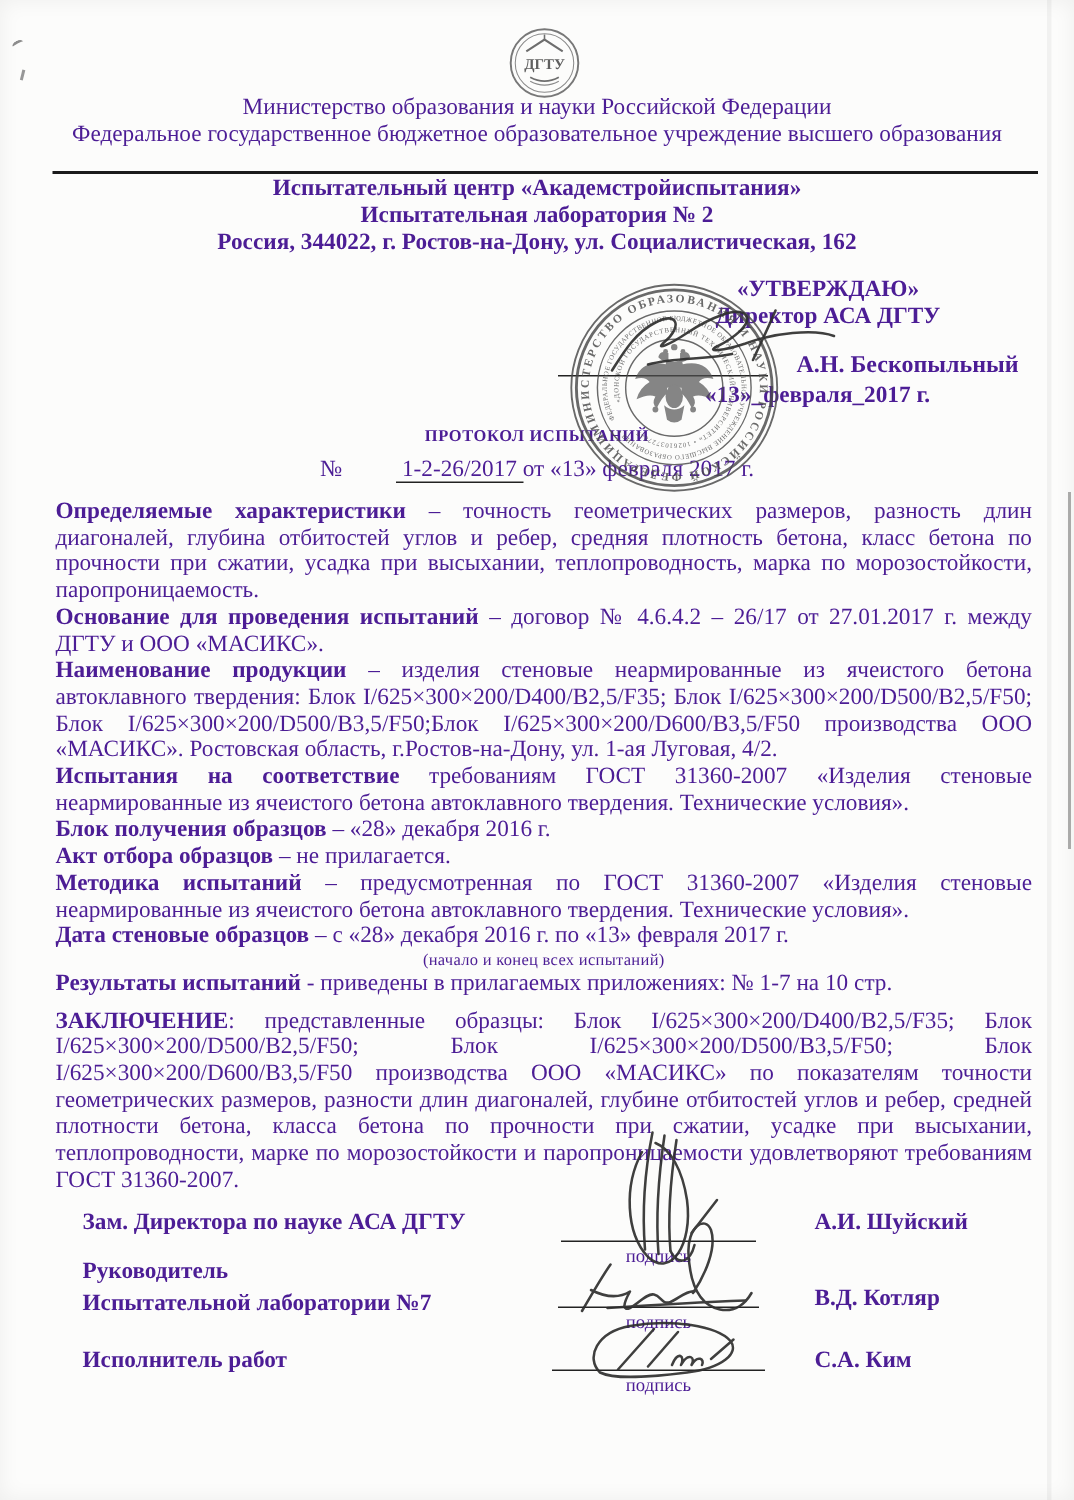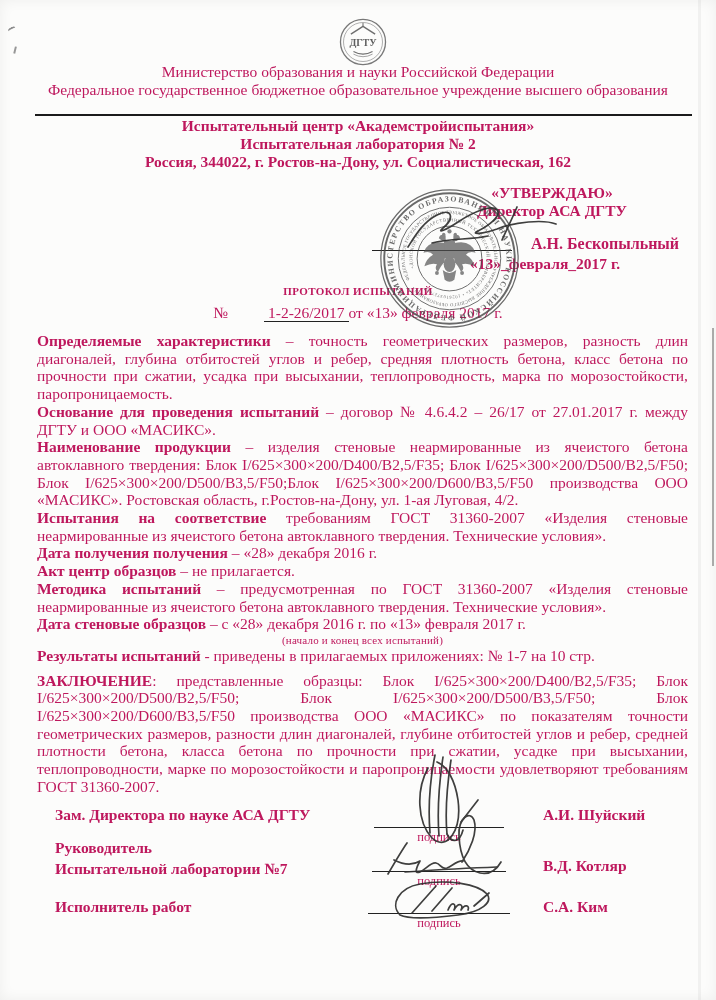--- a/index.html
+++ b/index.html
@@ -1,18 +1,18 @@
 <!DOCTYPE html>
 <html lang="ru"><head>
 <meta charset="utf-8">
 <style>
   html,body{margin:0;padding:0;background:#ffffff;}
   .page{
     position:relative;width:716px;height:1000px;overflow:hidden;
-    background:#fcfcfb;color:#be185d;
+    background:#fcfcfb;color:#4c1d95;
     font-family:"Liberation Serif","DejaVu Serif",serif;
     box-shadow:inset 0 0 14px rgba(0,0,0,0.06);
   }
   .abs{position:absolute;}
   
   .logo{position:absolute;left:337px;top:16px;width:52px;height:52px;}
   .hdr-top{position:absolute;top:63px;left:0;right:0;text-align:center;
            font-size:15.5px;line-height:17.8px;}
   .hdr-rule{position:absolute;left:35px;top:114px;width:657px;height:0;
             border-top:2px solid #1b1b1b;}
@@ -106,22 +106,22 @@
   <div class="approver-date">«13»_февраля_2017 г.</div>
 
   <div class="ptitle">ПРОТОКОЛ ИСПЫТАНИЙ</div>
   <div class="psub"><span>№</span><span class="u"> 1-2-26/2017 </span><span>от «13» февраля 2017 г.</span></div>
 
   <div class="body">
     <p><b>Определяемые характеристики</b><span> – точность геометрических размеров, разность длин диагоналей, глубина отбитостей углов и ребер, средняя плотность бетона, класс бетона по прочности при сжатии, усадка при высыхании, теплопроводность, марка по морозостойкости, паропроницаемость.</span></p>
     <p><b>Основание для проведения испытаний</b><span> – договор № 4.6.4.2 – 26/17 от 27.01.2017 г. между ДГТУ и ООО «МАСИКС».</span></p>
     <p><b>Наименование продукции</b><span> – изделия стеновые неармированные из ячеистого бетона автоклавного твердения: Блок I/625×300×200/D400/B2,5/F35; Блок I/625×300×200/D500/B2,5/F50; Блок I/625×300×200/D500/B3,5/F50;Блок I/625×300×200/D600/B3,5/F50 производства ООО «МАСИКС». Ростовская область, г.Ростов-на-Дону, ул. 1-ая Луговая, 4/2.</span></p>
     <p><b>Испытания на соответствие</b><span> требованиям ГОСТ 31360-2007 «Изделия стеновые неармированные из ячеистого бетона автоклавного твердения. Технические условия».</span></p>
-    <p><b>Дата получения получения</b><span> – «28» декабря 2016 г.</span></p>
-    <p><b>Акт центр образцов</b><span> – не прилагается.</span></p>
+    <p><b>Блок получения образцов</b><span> – «28» декабря 2016 г.</span></p>
+    <p><b>Акт отбора образцов</b><span> – не прилагается.</span></p>
     <p><b>Методика испытаний</b><span> – предусмотренная по ГОСТ 31360-2007 «Изделия стеновые неармированные из ячеистого бетона автоклавного твердения. Технические условия».</span></p>
     <p><b>Дата стеновые образцов</b><span> – с «28» декабря 2016 г. по «13» февраля 2017 г.</span></p>
     <div class="note">(начало и конец всех испытаний)</div>
     <p><b>Результаты испытаний</b><span> - приведены в прилагаемых приложениях: № 1-7 на 10 стр.</span></p>
     <p class="concl"><b>ЗАКЛЮЧЕНИЕ</b><span>: представленные образцы: Блок I/625×300×200/D400/B2,5/F35; Блок I/625×300×200/D500/B2,5/F50; Блок I/625×300×200/D500/B3,5/F50; Блок I/625×300×200/D600/B3,5/F50 производства ООО «МАСИКС» по показателям точности геометрических размеров, разности длин диагоналей, глубине отбитостей углов и ребер, средней плотности бетона, класса бетона по прочности при сжатии, усадке при высыхании, теплопроводности, марке по морозостойкости и паропроницаемости удовлетворяют требованиям ГОСТ 31360-2007.</span></p>
   </div>
 
   <div class="abs sig sr1-role">Зам. Директора по науке АСА ДГТУ</div>
   <div class="abs sr1-line"></div>
   <div class="abs sig-cap sr1-cap">подпись</div>

